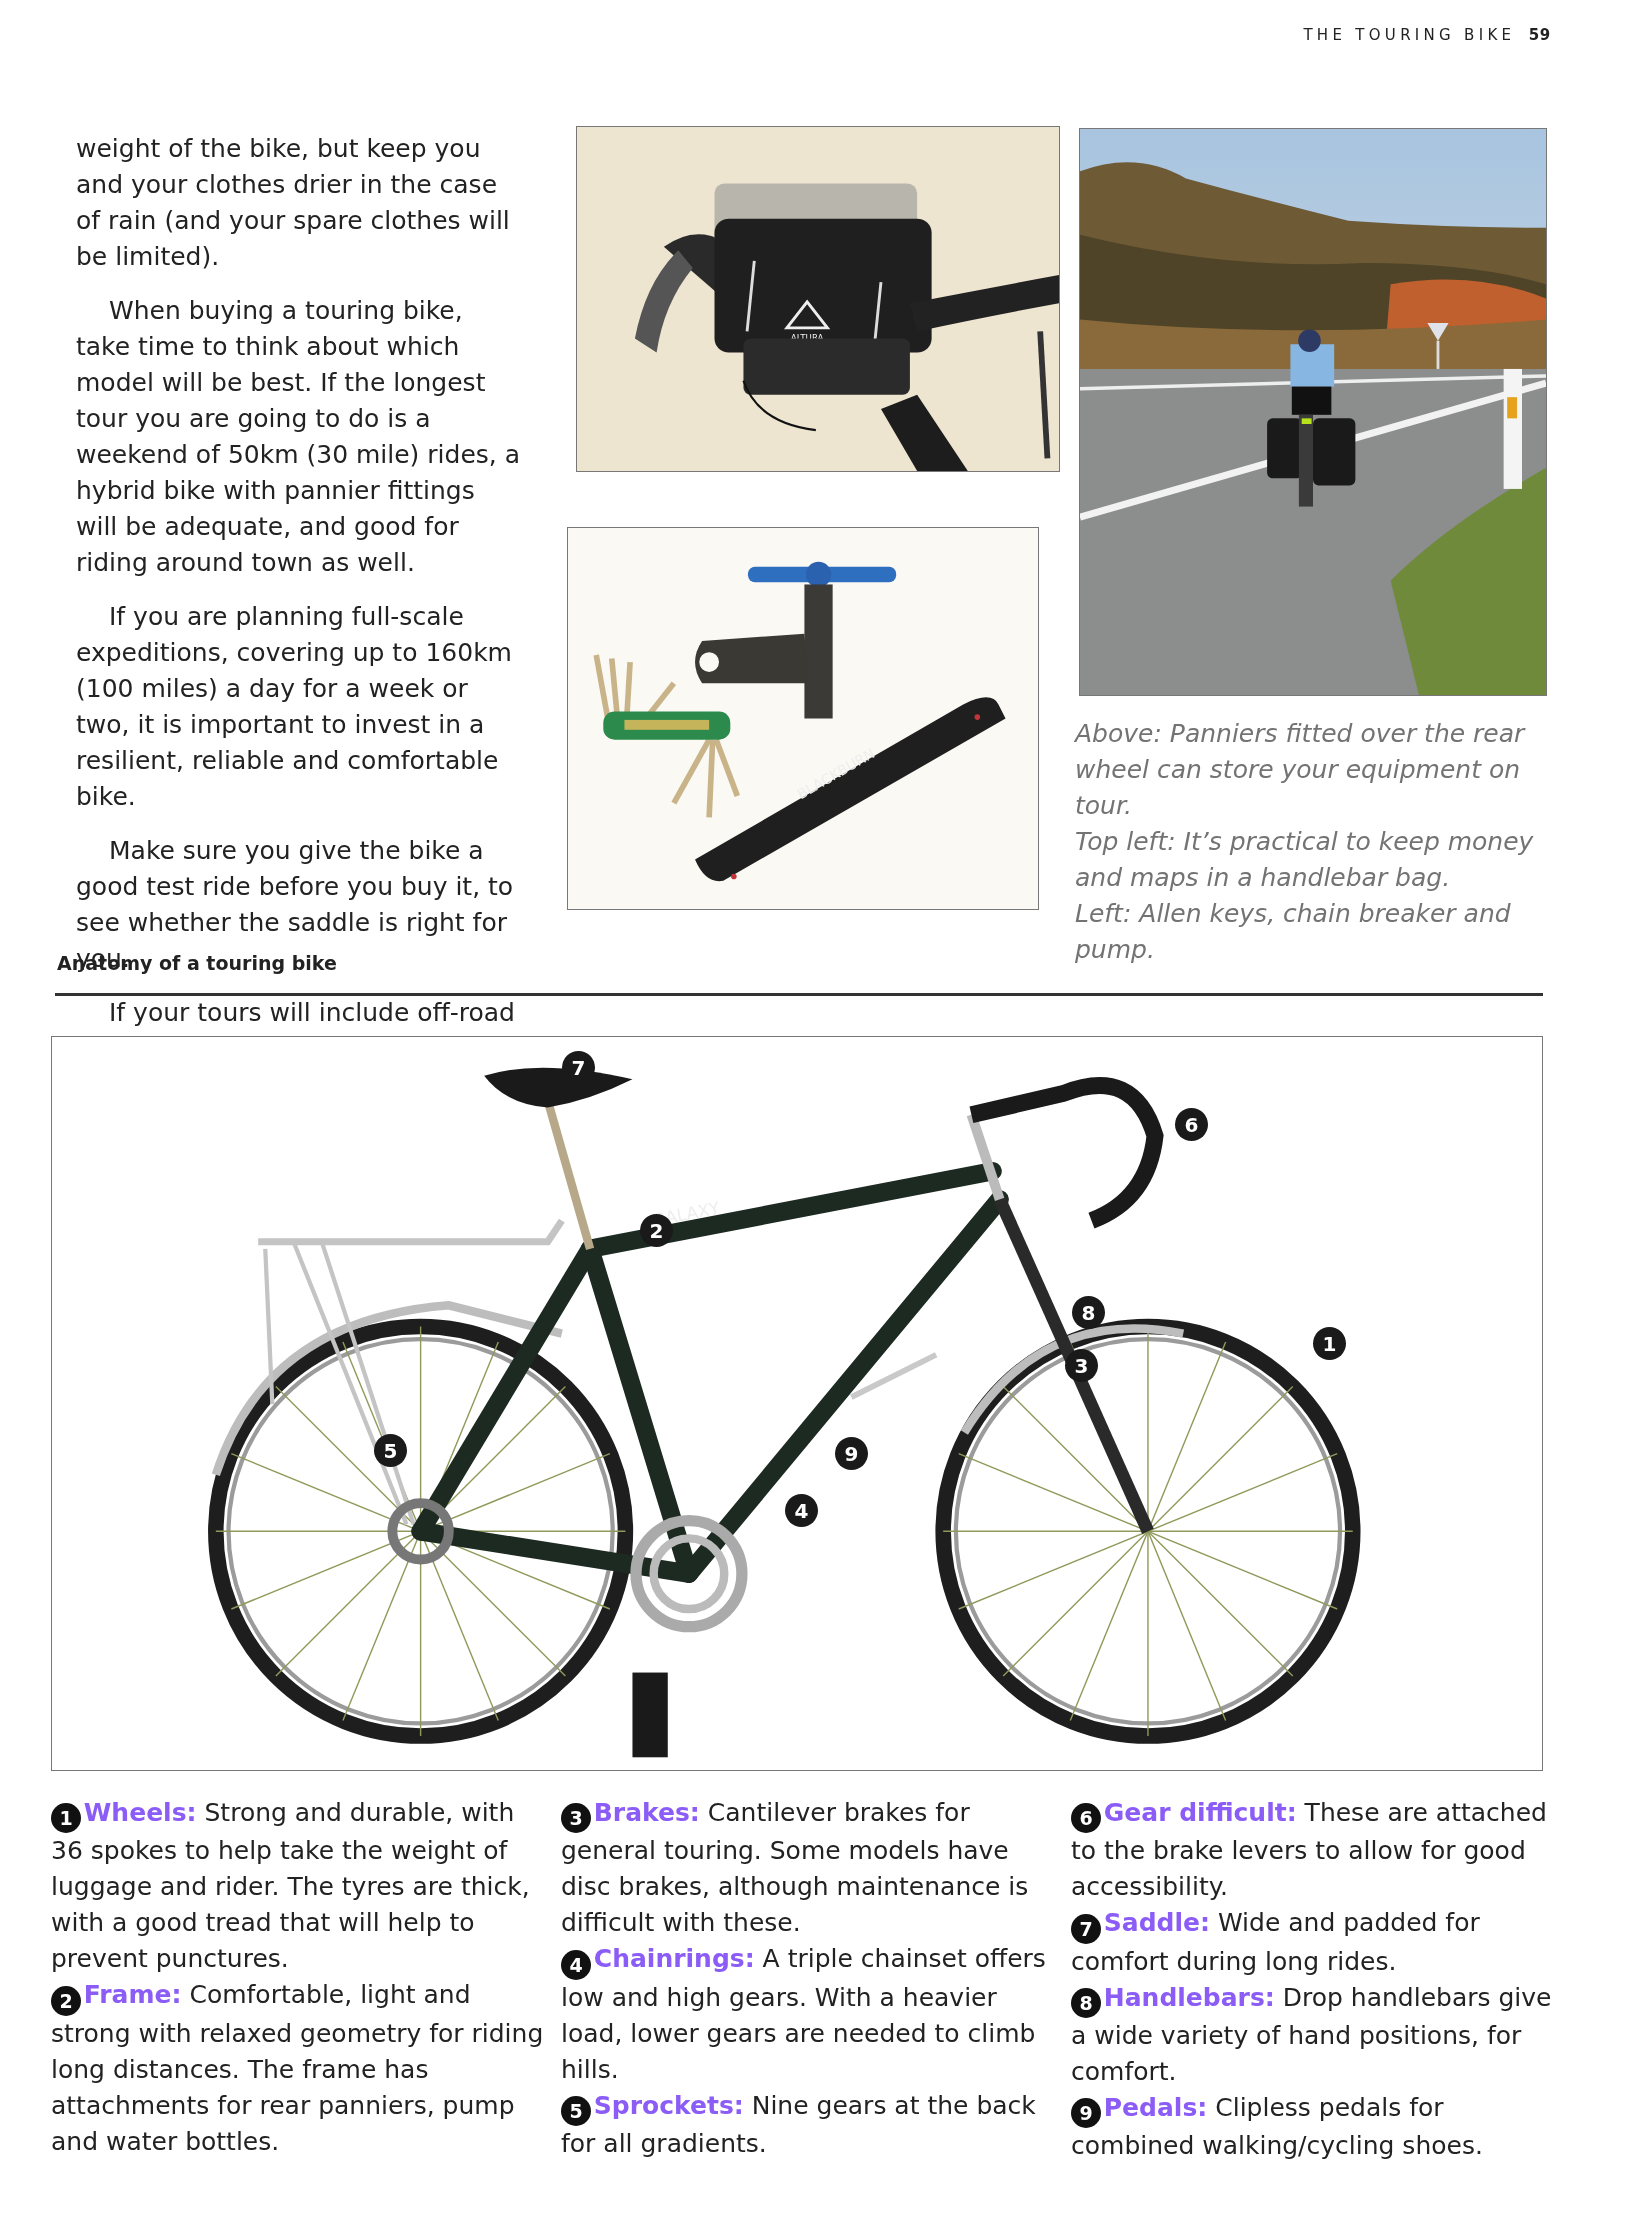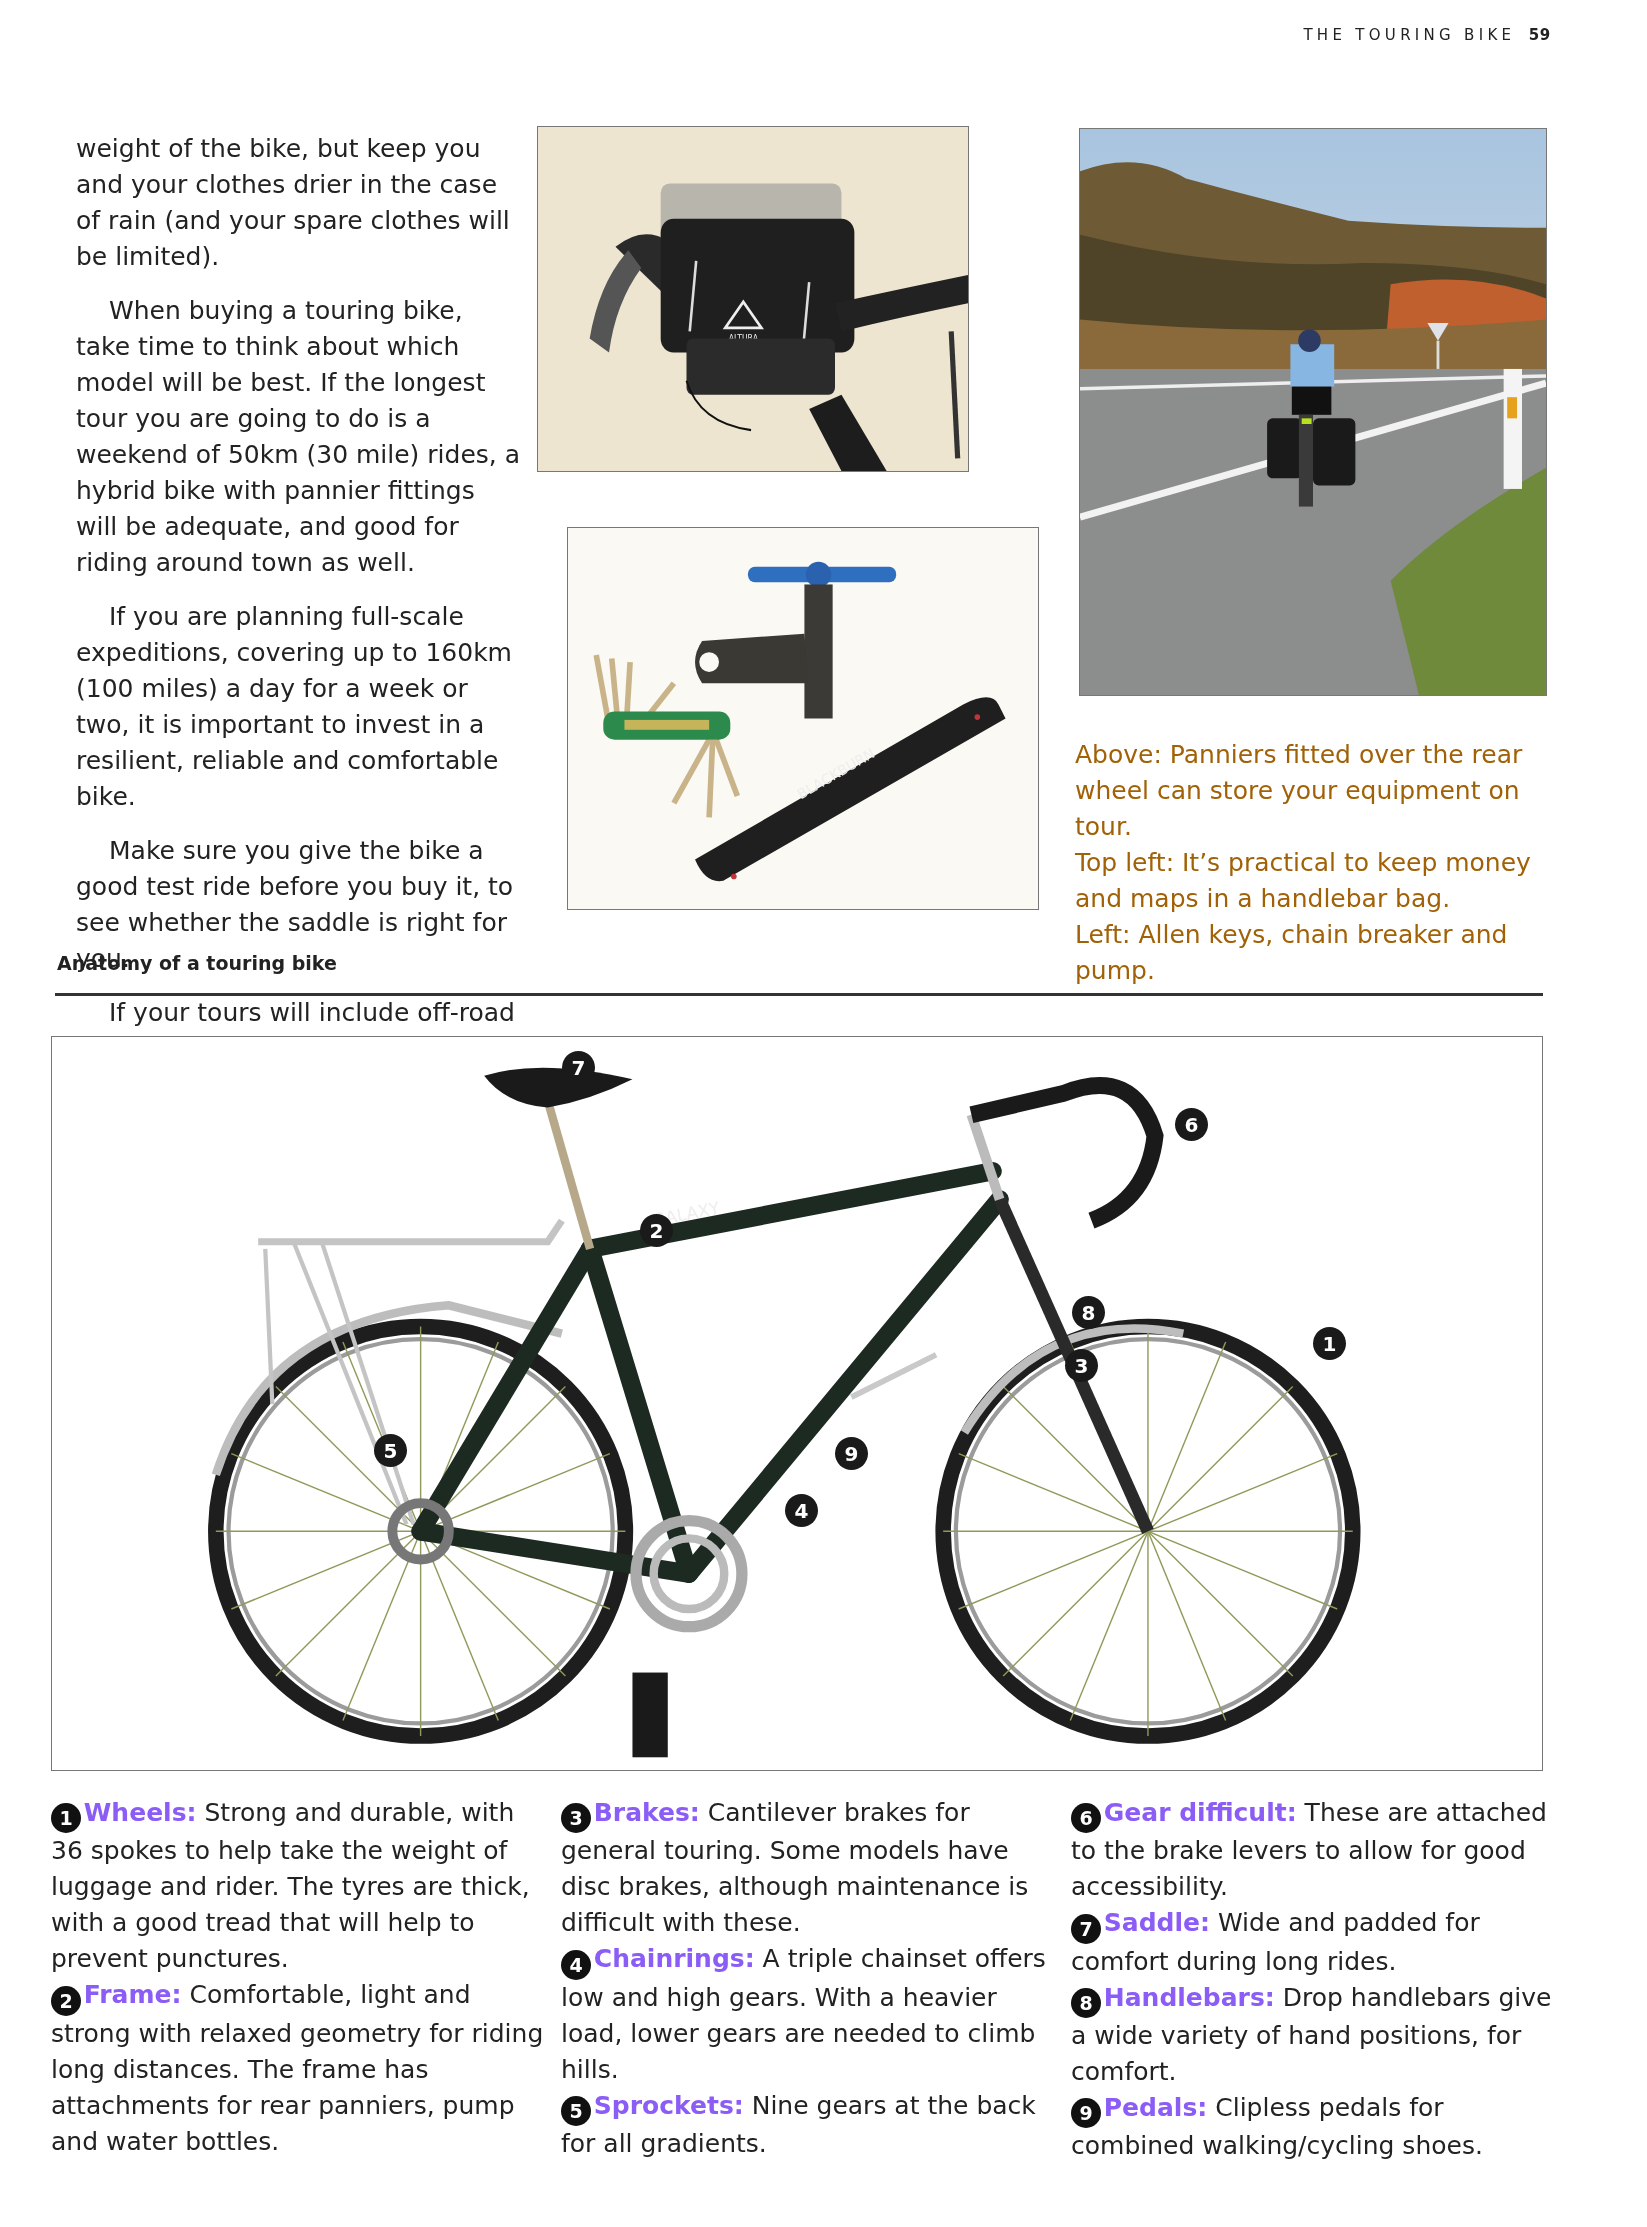--- a/index.html
+++ b/index.html
@@ -15,27 +15,27 @@
 
   .body-col {
     position: absolute; left: 58px; top: 113px; width: 482px;
     font-size: 25px; line-height: 36px; color: #222;
   }
   .body-col p { margin: 18px; text-indent: 33px; }
   .body-col p.first { text-indent: 0; }
 
   .photo { position: absolute; border: 1.4px solid #777; overflow: hidden; box-sizing: border-box; }
   .photo svg { display: block; width: 100%; height: 100%; }
-  .photo-bag { left: 537px; top: 126px; width: 432px; height: 346px; background: #ece4cf; }
+  .photo-bag { left: 576px; top: 126px; width: 484px; height: 346px; background: #ece4cf; }
   .photo-tools { left: 567px; top: 527px; width: 472px; height: 383px; background: #fbf9f4; }
   .photo-road { left: 1079px; top: 128px; width: 468px; height: 568px; background: #c8d7e4; }
 
   .caption {
-    position: absolute; left: 1075px; top: 737px; width: 482px;
-    font-size: 25px; line-height: 36px; color: #a16207;
+    position: absolute; left: 1075px; top: 716px; width: 482px;
+    font-size: 25px; line-height: 36px; font-style: italic; color: #737373;
   }
   .caption div { margin: 0; }
 
   .section-title {
     position: absolute; left: 57px; top: 952px;
     font-size: 19px; font-weight: bold; color: #222;
   }
   .section-rule { position: absolute; left: 55px; top: 993px; width: 1488px; height: 2.8px; background: #333; }
 
   .anatomy {

